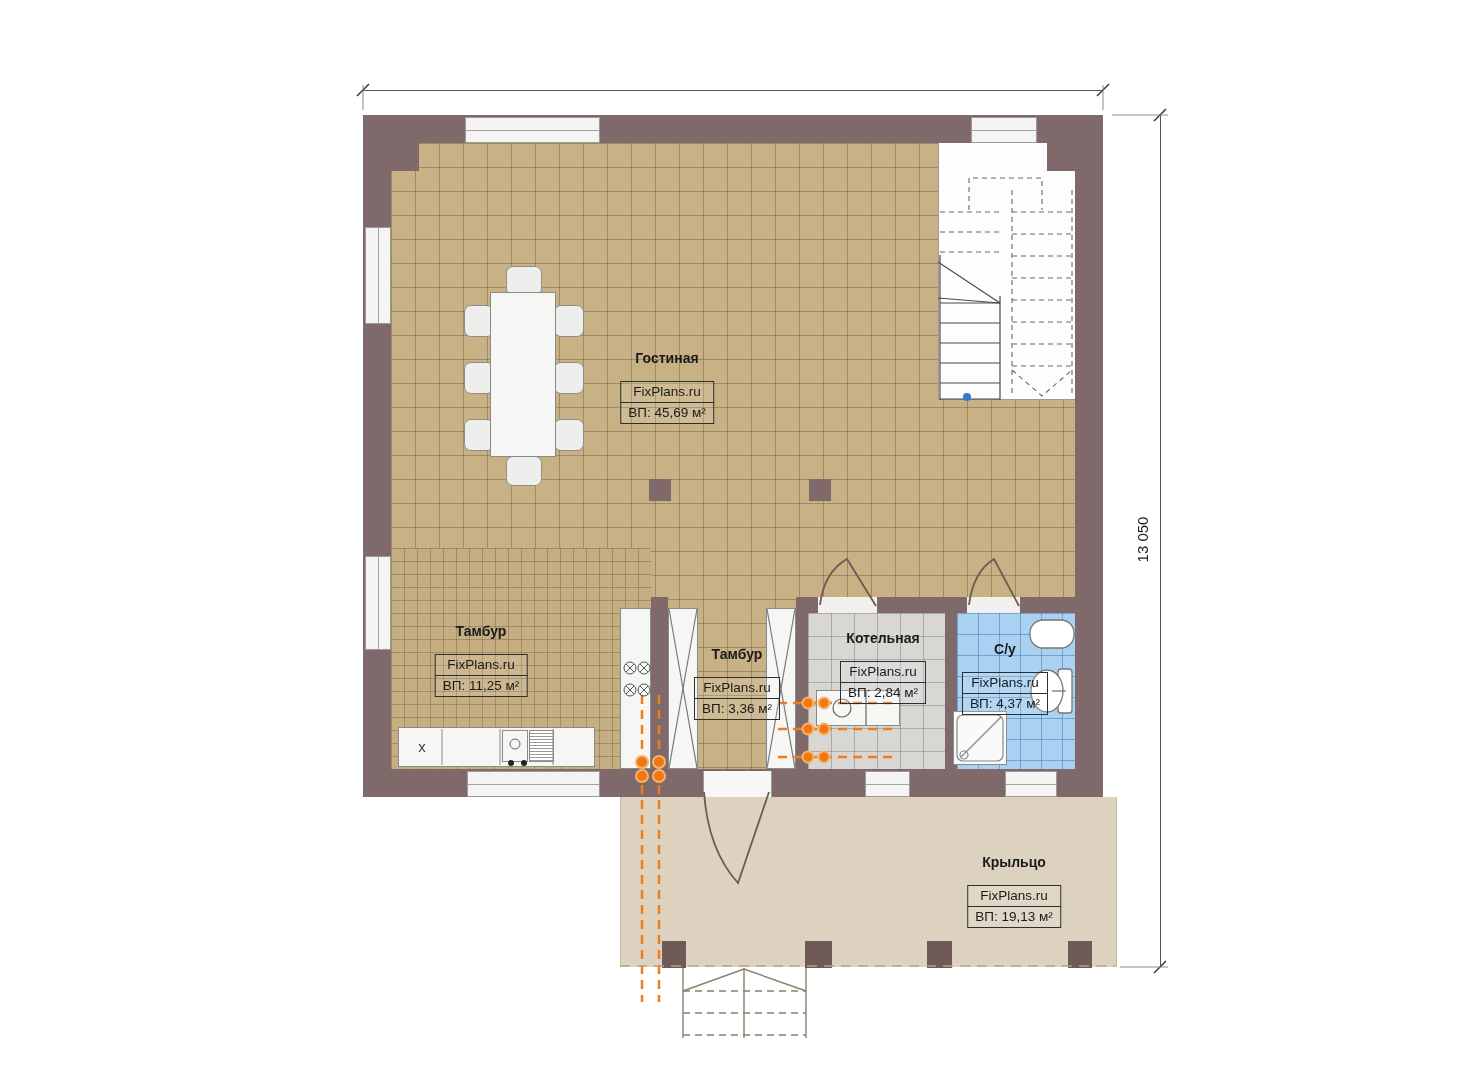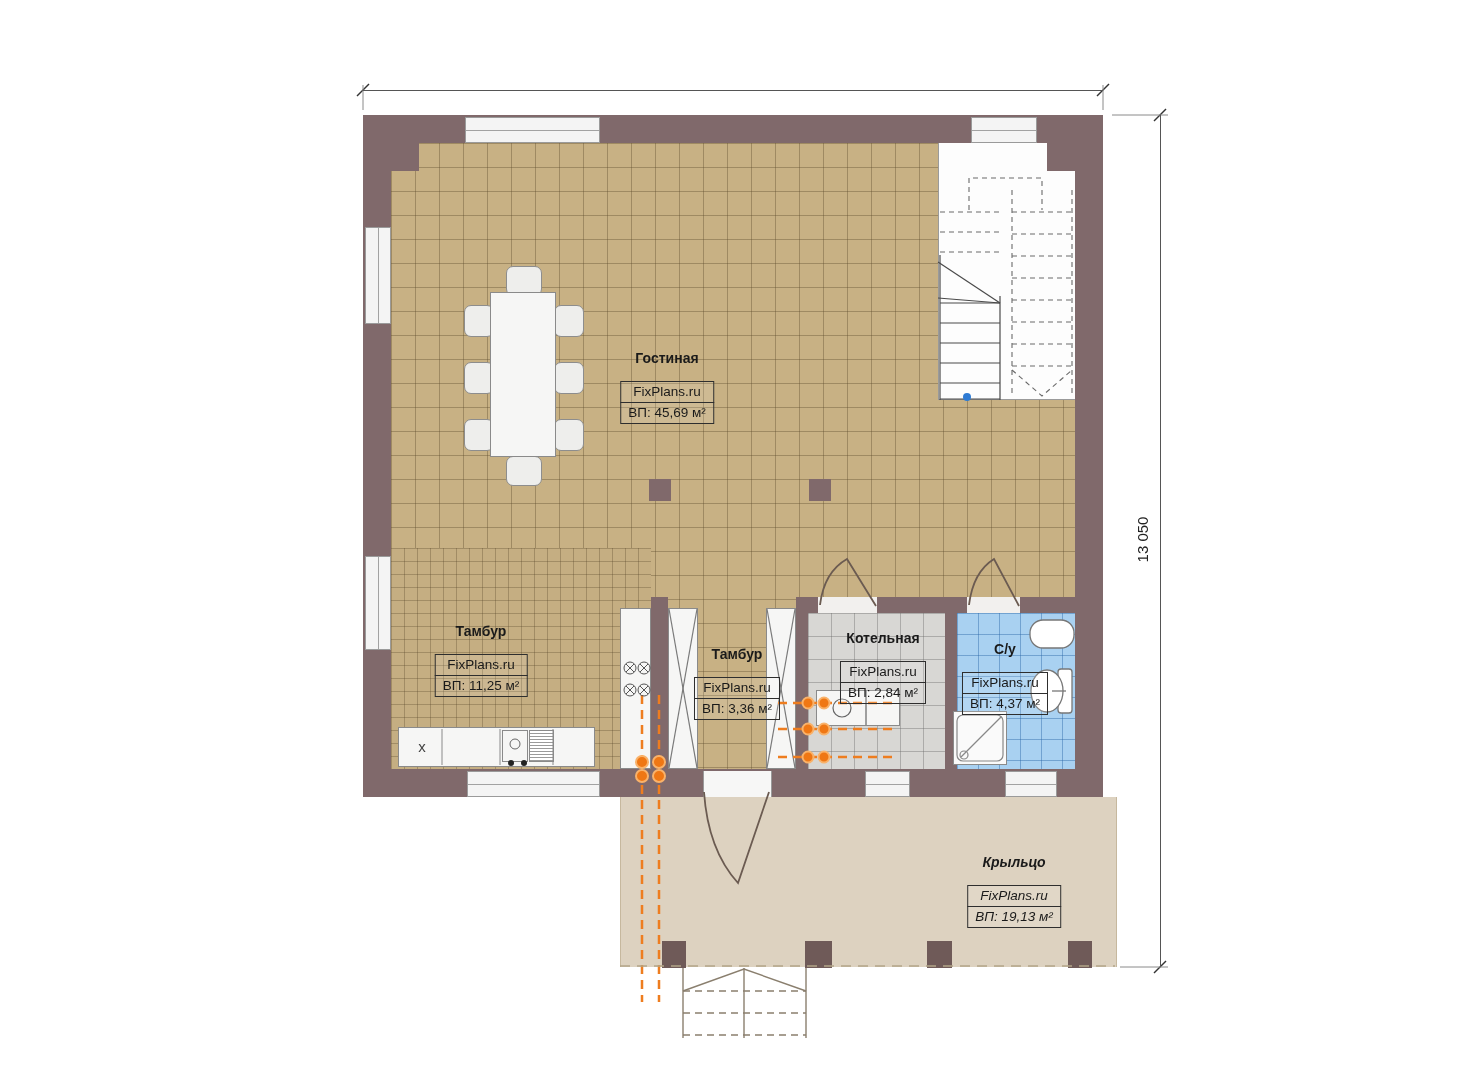--- a/index.html
+++ b/index.html
@@ -273,21 +273,21 @@
       <div class="rl-area">ВП: 2,84 м²</div>
     </div>
   </div>
   <div class="room-label" style="left:1005px;top:641px;">
     <div class="rl-name">С/у</div>
     <div class="rl-box">
       <div class="rl-brand">FixPlans.ru</div>
       <div class="rl-area">ВП: 4,37 м²</div>
     </div>
   </div>
-  <div class="room-label" style="left:1014px;top:854px;font-style:italic;">
+  <div class="room-label" style="left:1014px;top:854px;">
     <div class="rl-name">Крыльцо</div>
     <div class="rl-box">
       <div class="rl-brand">FixPlans.ru</div>
       <div class="rl-area">ВП: 19,13 м²</div>
     </div>
   </div>
 
 </div>
 
 </body></html>

